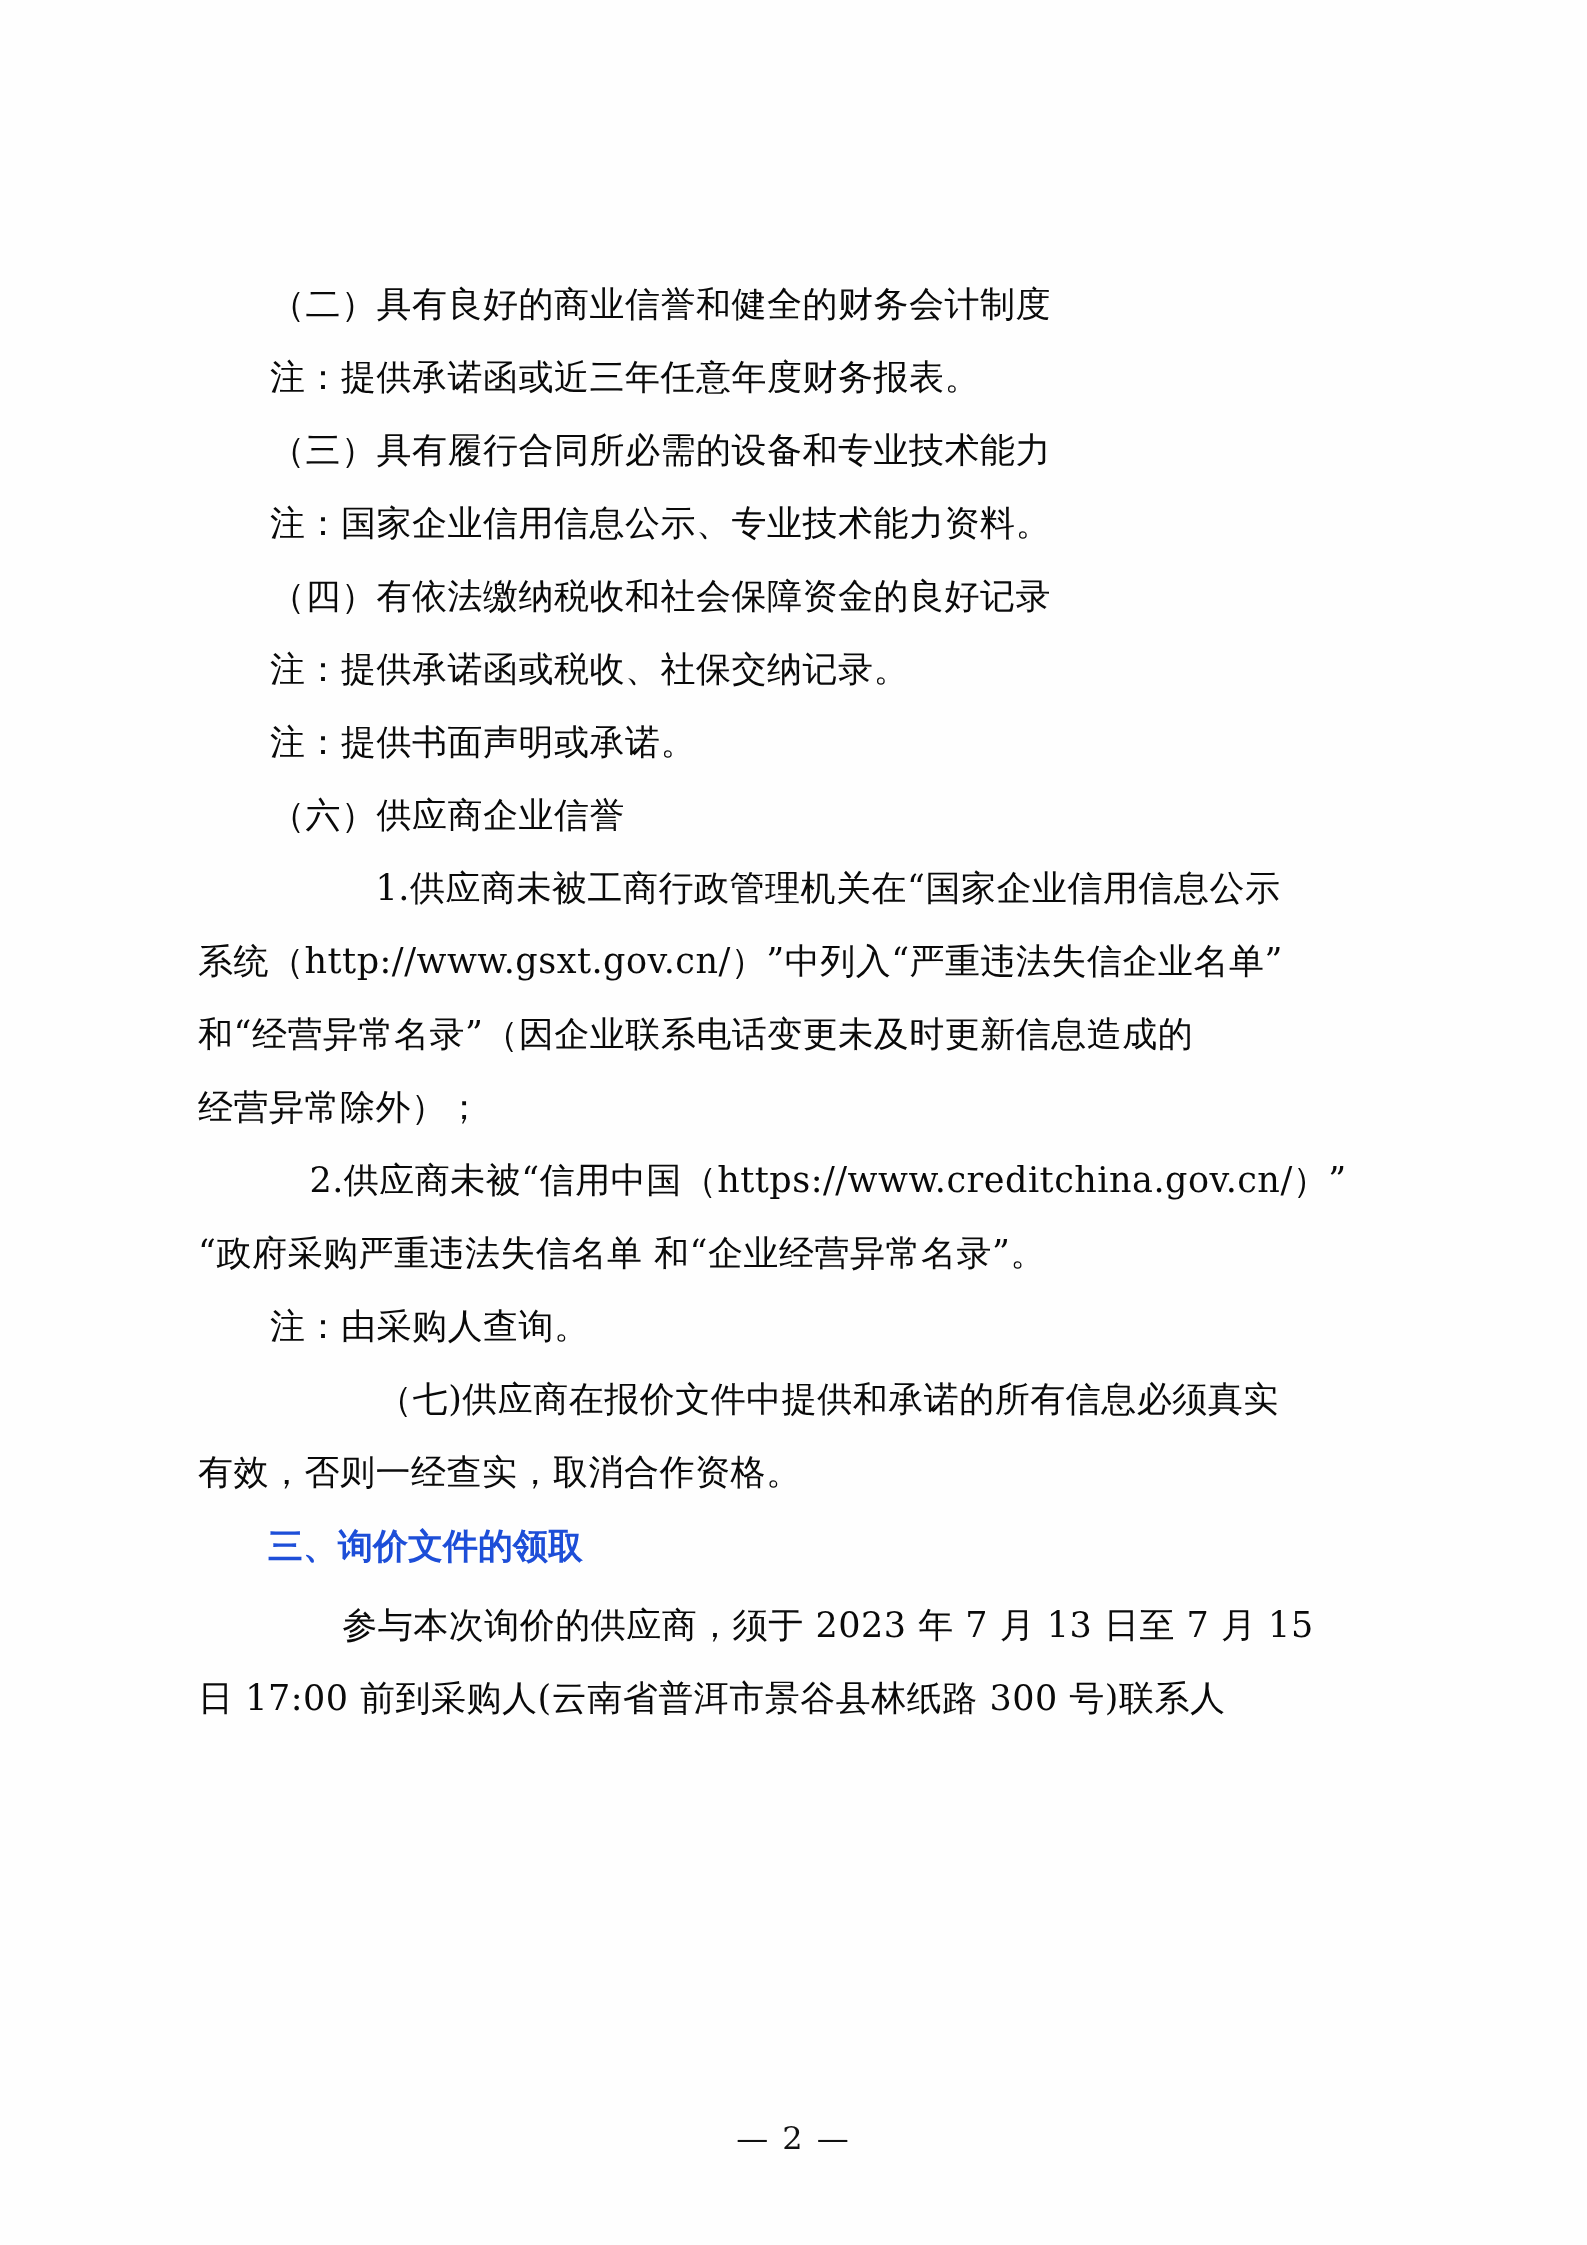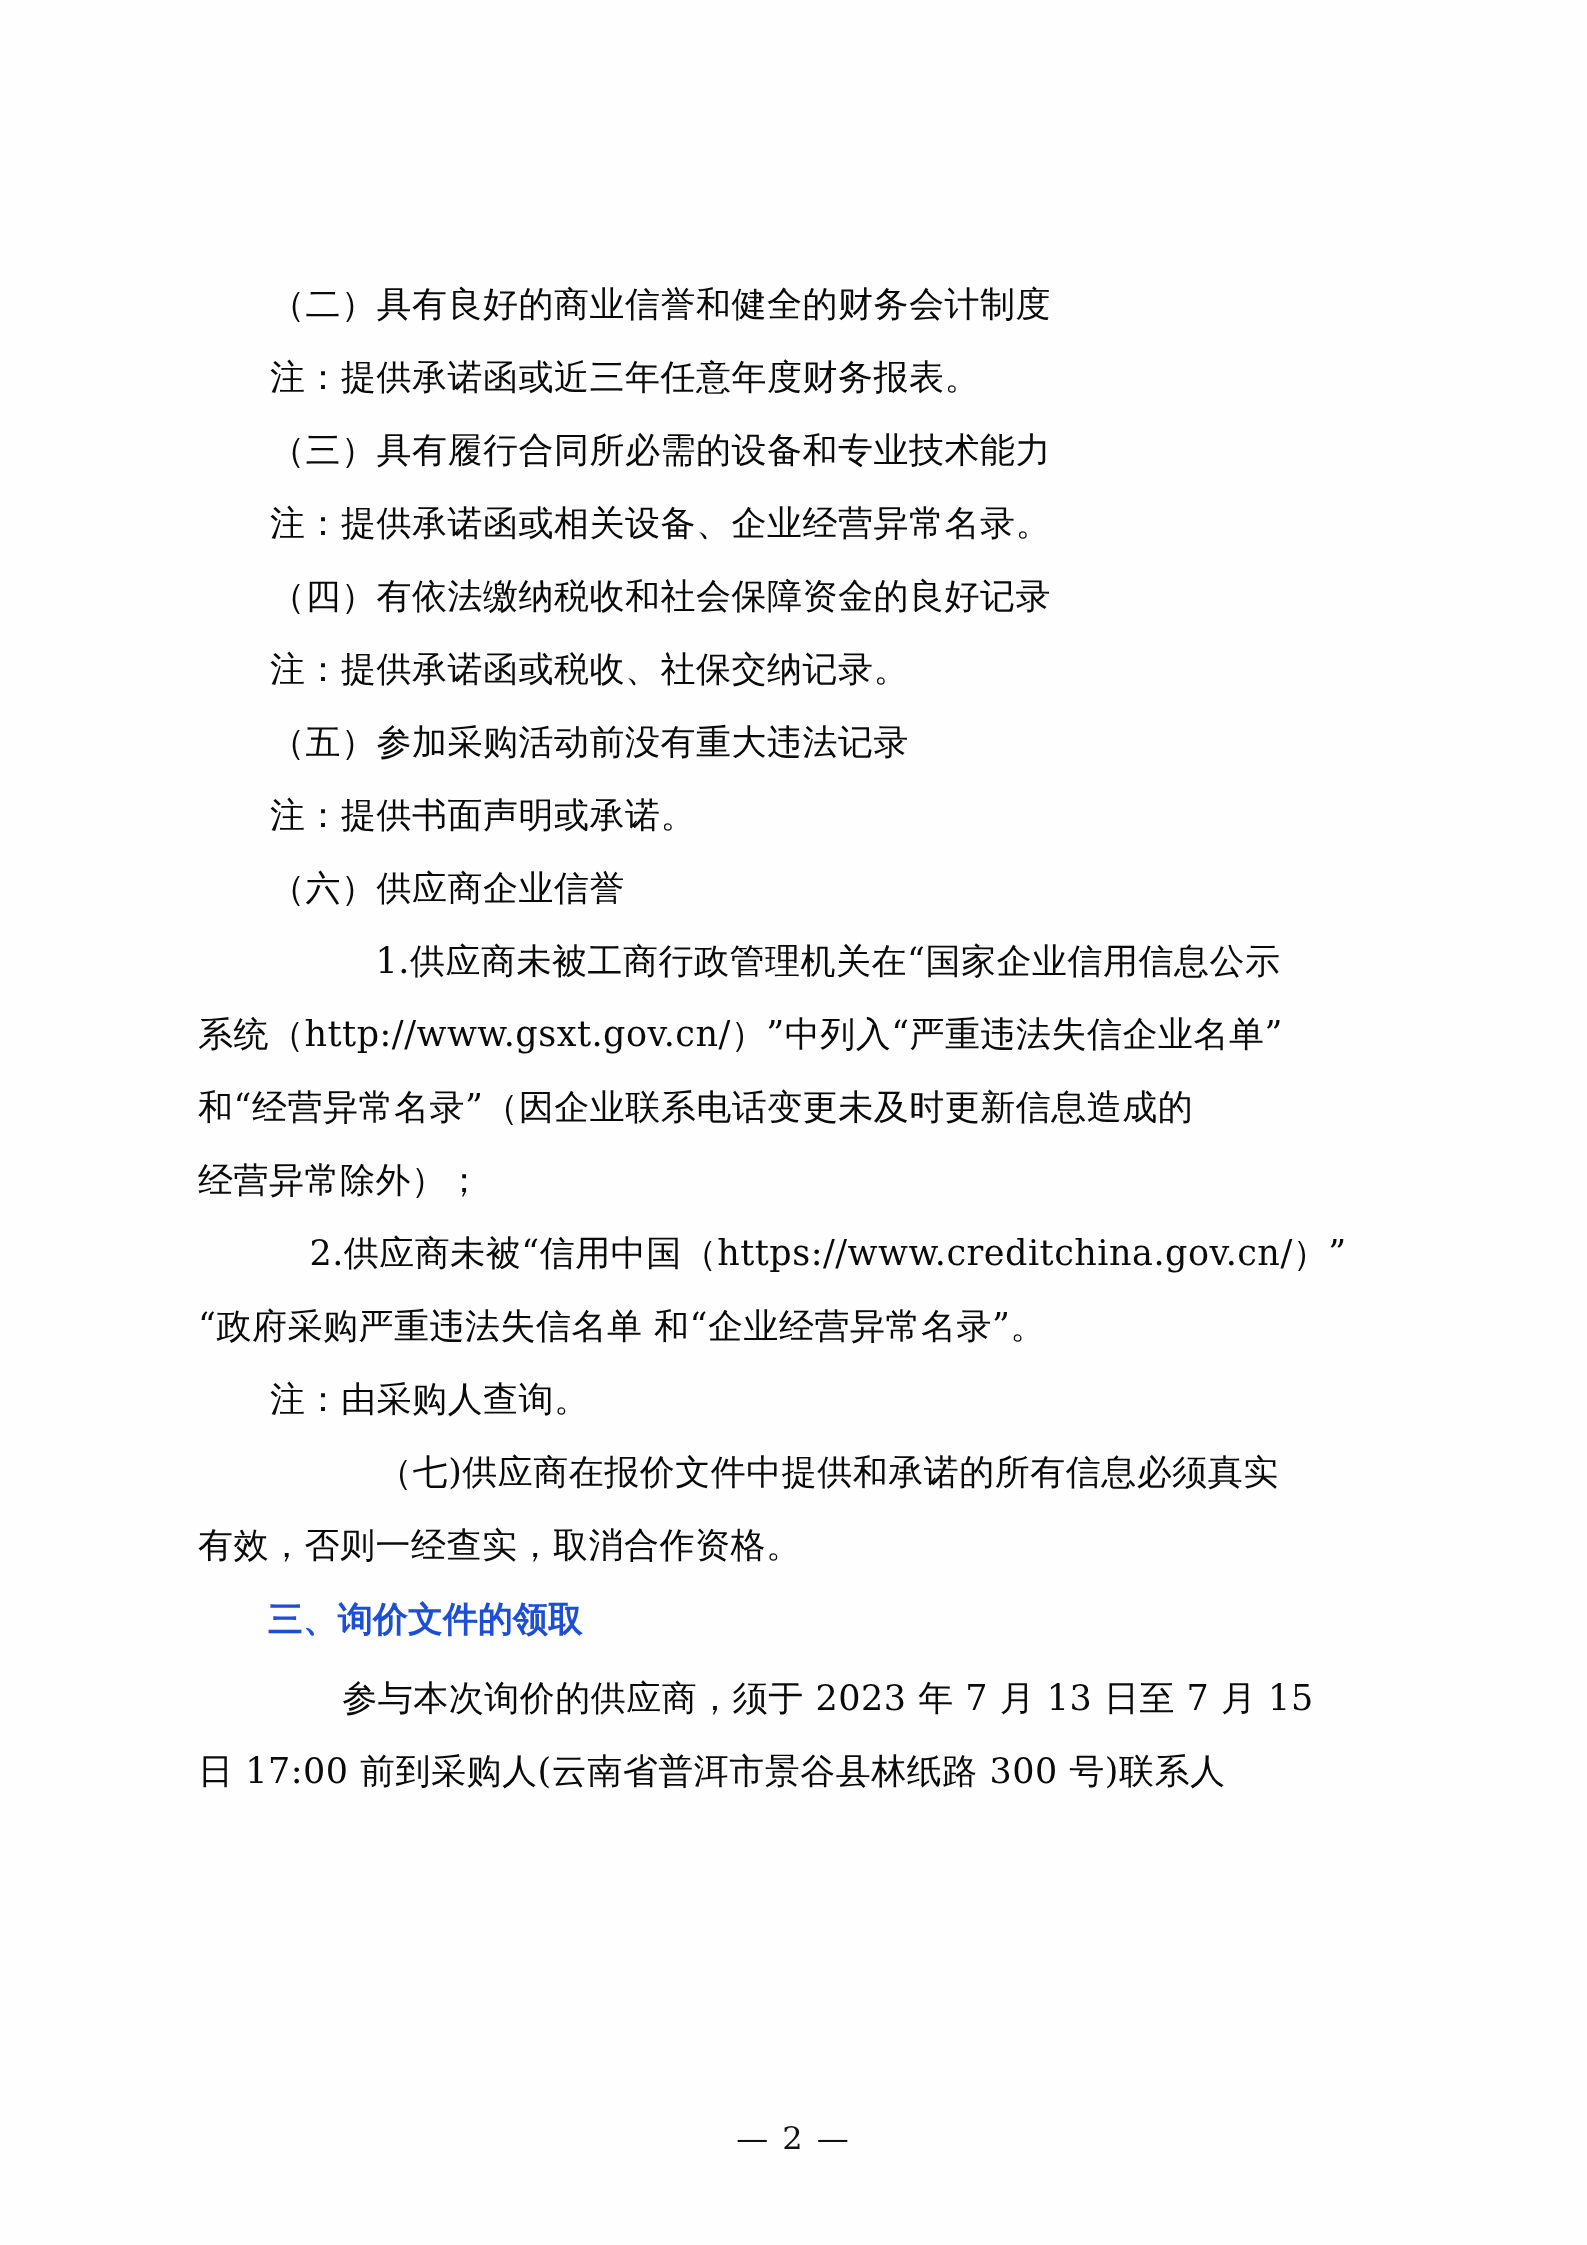--- a/index.html
+++ b/index.html
@@ -73,26 +73,25 @@
 </head>
 <body>
 
 <div class="page">
   <div class="content">
 
     <div class="line indent">（二）具有良好的商业信誉和健全的财务会计制度</div>
     <div class="line indent">注：提供承诺函或近三年任意年度财务报表。</div>
 
     <div class="line indent">（三）具有履行合同所必需的设备和专业技术能力</div>
-    <div class="line indent">注：提供承诺函或相关设备、企业经营异常名录。</div>
+    <div class="line indent">注：国家企业信用信息公示、专业技术能力资料。</div>
 
     <div class="line indent">（四）有依法缴纳税收和社会保障资金的良好记录</div>
     <div class="line indent">注：提供承诺函或税收、社保交纳记录。</div>
 
-    <div class="line indent">（五）参加采购活动前没有重大违法记录</div>
     <div class="line indent">注：提供书面声明或承诺。</div>
 
     <div class="line indent">（六）供应商企业信誉</div>
 
     <div class="nowrap-block">
       <div class="line indent-sm">1.供应商未被工商行政管理机关在“国家企业信用信息公示</div>
       <div class="line">系统（http://www.gsxt.gov.cn/）”中列入“严重违法失信企业名单”</div>
       <div class="line">和“经营异常名录”（因企业联系电话变更未及时更新信息造成的</div>
       <div class="line">经营异常除外）；</div>
     </div>

